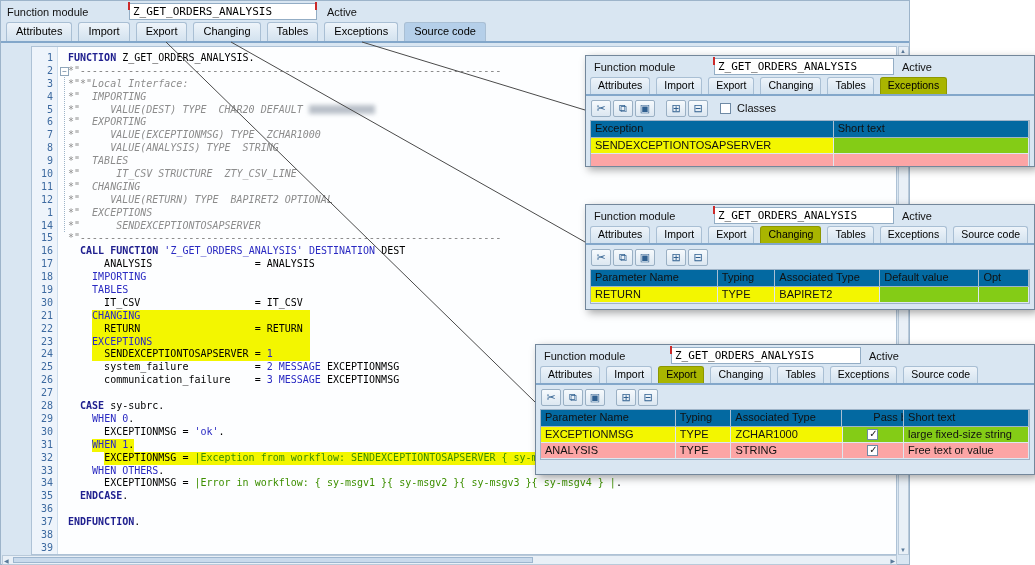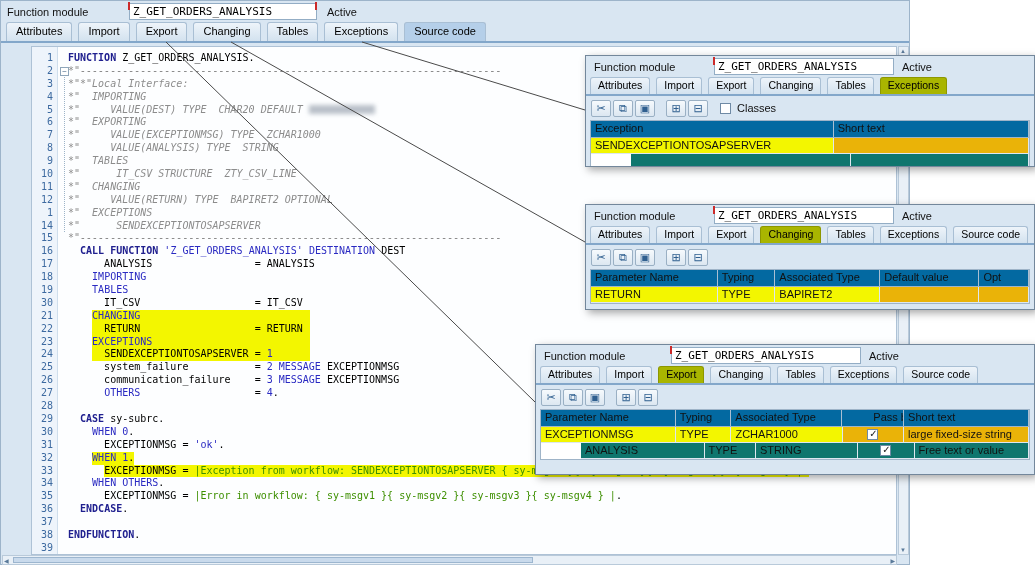--- a/index.html
+++ b/index.html
@@ -80,22 +80,22 @@
   .p-tools { height:24px; display:flex; align-items:center; padding-left:5px; gap:2px; }
   .icn { width:20px; height:17px; border:1px solid #9ab0c4; border-radius:2px;
          background:linear-gradient(#f6fafd,#dce7f1); font-size:11px; line-height:15px;
          text-align:center; color:#2f5f8f; }
   .tools-gap { width:7px; }
   .cb { width:11px; height:11px; border:1px solid #6f8aa5; background:#fff; position:relative; }
   .cb.classes { margin-left:10px; }
   .cb.checked::after { content:"✓"; position:absolute; left:1px; top:-2px; font-size:10px; color:#222; }
   .cb-label { font-size:11px; margin-left:4px; color:#111; }
   .p-table { margin:0 4px; border:1px solid #9fb4c8; background:#fff; }
-  .tr { display:flex; height:16px; border-bottom:1px solid #dde7f0; background:#eab308; }
-  .tr.r1 { background:#0f766e;margin-left:40px; }
+  .tr { display:flex; height:16px; border-bottom:1px solid #dde7f0; background:#84cc16; }
+  .tr.r1 { background:#fca5a5; }
   .tr.head { background:#0369a1; border-bottom:1px solid #9fb4c8; height:17px; }
   .tc { font-size:11px; padding:1px 4px; border-right:1px solid #dde7f0;
         overflow:hidden; white-space:nowrap; color:#111; }
   .tr.head .tc { border-right:1px solid #aabfd2; }
   .tc.yel { background:#f3f600; }
   .tc.cbc { display:flex; justify-content:center; align-items:center; }
 </style>
 </head>
 <body>
 
@@ -182,21 +182,20 @@
         <div class="cl"><span class="c-pl">      ANALYSIS                 = ANALYSIS</span></div>
         <div class="cl"><span class="c-pl">    </span><span class="c-kw">IMPORTING</span></div>
         <div class="cl"><span class="c-pl">    </span><span class="c-kw">TABLES</span></div>
         <div class="cl"><span class="c-pl">      IT_CSV                   = IT_CSV</span></div>
         <div class="cl"><span class="c-pl">    </span><span class="hl" style="min-width: 218px;"><span class="c-kw">CHANGING</span></span></div>
         <div class="cl"><span class="c-pl">    </span><span class="hl" style="min-width: 218px;"><span class="c-pl">  RETURN                   = RETURN</span></span></div>
         <div class="cl"><span class="c-pl">    </span><span class="hl" style="min-width: 218px;"><span class="c-kw">EXCEPTIONS</span></span></div>
         <div class="cl"><span class="c-pl">    </span><span class="hl" style="min-width: 218px;"><span class="c-pl">  SENDEXCEPTIONTOSAPSERVER = </span><span class="c-num">1</span></span></div>
         <div class="cl"><span class="c-pl">      system_failure           = </span><span class="c-num">2</span><span class="c-pl"> </span><span class="c-kw">MESSAGE</span><span class="c-pl"> EXCEPTIONMSG</span></div>
         <div class="cl"><span class="c-pl">      communication_failure    = </span><span class="c-num">3</span><span class="c-pl"> </span><span class="c-kw">MESSAGE</span><span class="c-pl"> EXCEPTIONMSG</span></div>
-        <div class="cl"><span class="c-pl">      </span><span class="c-kw">OTHERS</span><span class="c-pl">                   = </span><span class="c-num">4</span><span class="c-pl">.</span></div>
         <div class="cl"></div>
         <div class="cl"><span class="c-pl">  </span><span class="c-kwb">CASE</span><span class="c-pl"> sy-subrc.</span></div>
         <div class="cl"><span class="c-pl">    </span><span class="c-kw">WHEN</span><span class="c-pl"> </span><span class="c-num">0</span><span class="c-pl">.</span></div>
         <div class="cl"><span class="c-pl">      EXCEPTIONMSG = </span><span class="c-str">'ok'</span><span class="c-pl">.</span></div>
         <div class="cl"><span class="c-pl">    </span><span class="hl"><span class="c-kw">WHEN</span><span class="c-pl"> </span><span class="c-num">1</span><span class="c-pl">.</span></span></div>
         <div class="cl"><span class="c-pl">      </span><span class="hl"><span class="c-pl">EXCEPTIONMSG = </span><span class="c-tpl">|Exception from workflow: SENDEXCEPTIONTOSAPSERVER { sy-msgv1 }{ sy-msgv2 }{ sy-msgv3 }{ sy-msgv4 } |</span><span class="c-pl">.</span></span></div>
         <div class="cl"><span class="c-pl">    </span><span class="c-kw">WHEN OTHERS</span><span class="c-pl">.</span></div>
         <div class="cl"><span class="c-pl">      EXCEPTIONMSG = </span><span class="c-tpl">|Error in workflow: { sy-msgv1 }{ sy-msgv2 }{ sy-msgv3 }{ sy-msgv4 } |</span><span class="c-pl">.</span></div>
         <div class="cl"><span class="c-pl">  </span><span class="c-kwb">ENDCASE</span><span class="c-pl">.</span></div>
         <div class="cl"></div>

